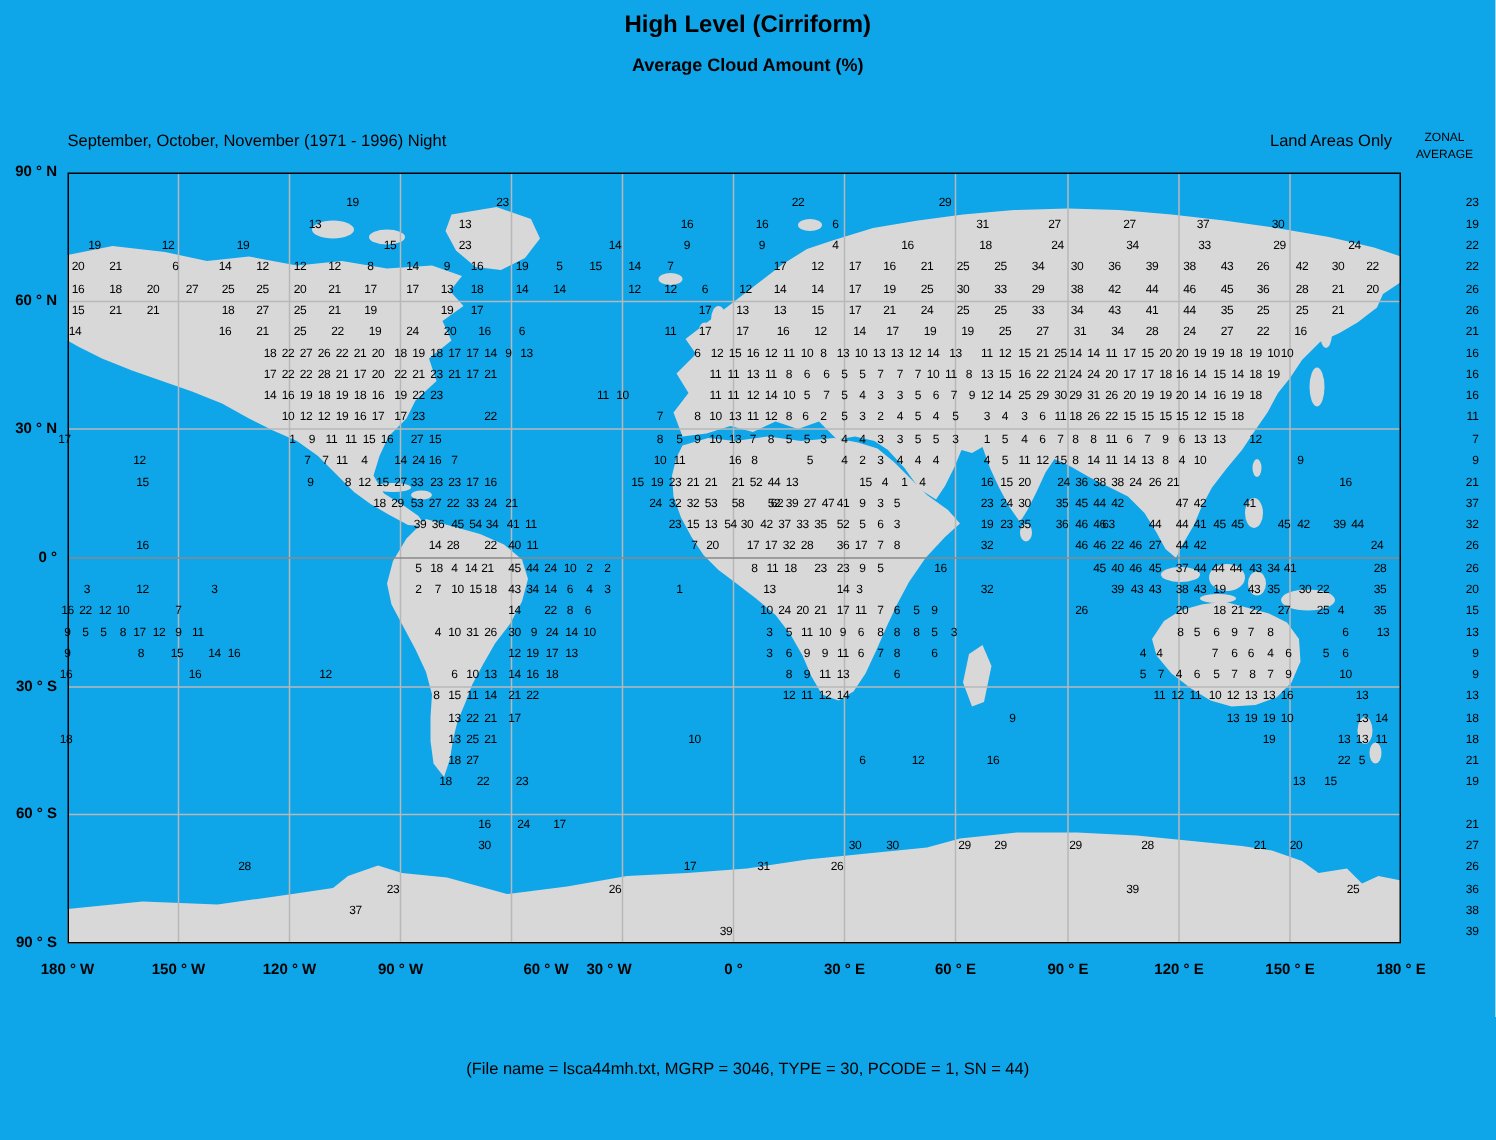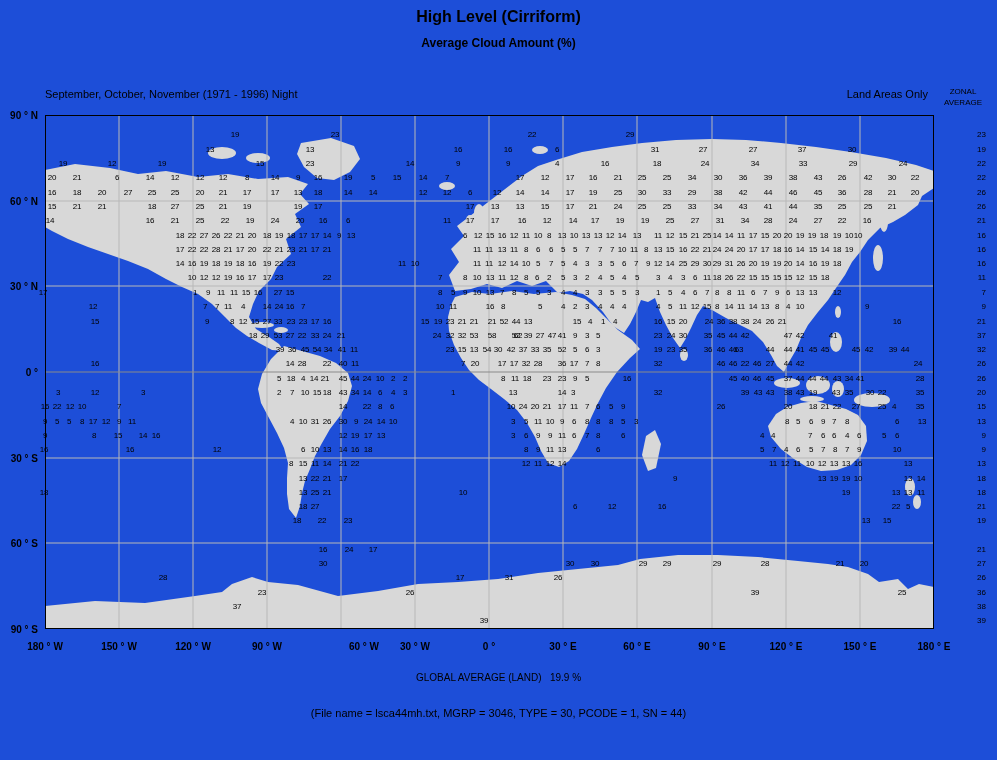--- a/index.html
+++ b/index.html
@@ -1,16 +1,16 @@
 <!DOCTYPE html>
 <html><head>
 <meta charset="utf-8">
 <style>
   html,body{margin:0;padding:0;background:#fff;}
-  .stage{position:relative;width:997px;height:760px;background:#1d4ed8;
+  .stage{position:relative;width:997px;height:760px;background:#0ea5e9;
          font-family:"Liberation Sans",sans-serif;color:#000;overflow:hidden;}
   .title{position:absolute;top:8px;left:0;width:100%;text-align:center;
          font-size:16px;font-weight:bold;}
   .subtitle{position:absolute;top:36px;left:0;width:100%;text-align:center;
          font-size:12px;font-weight:bold;}
   .period{position:absolute;top:88px;left:45px;font-size:11px;}
   .coverage{position:absolute;top:88px;right:69px;font-size:11px;}
   .zonal-head{position:absolute;top:86px;left:930px;width:66px;text-align:center;
          font-size:8px;line-height:11px;}
   .map-frame{position:absolute;left:45px;top:115px;width:889px;height:514px;
@@ -921,25 +921,24 @@
       <span class="lat" style="top: 286px;">30 ° N</span>
       <span class="lat" style="top: 372px;">0 °</span>
       <span class="lat" style="top: 458px;">30 ° S</span>
       <span class="lat" style="top: 543px;">60 ° S</span>
       <span class="lat" style="top: 629px;">90 ° S</span>
       <span class="lon" style="left: 45px;">180 ° W</span>
       <span class="lon" style="left: 119px;">150 ° W</span>
       <span class="lon" style="left: 193px;">120 ° W</span>
       <span class="lon" style="left: 267px;">90 ° W</span>
       <span class="lon" style="left: 341px; padding-left: 46px;">60 ° W</span>
-      <span class="lon" style="left: 415px; text-align: center;">30 ° W</span>
+      <span class="lon" style="left: 406px; text-align: center;">30 ° W</span>
       <span class="lon" style="left: 489px;">0 °</span>
       <span class="lon" style="left: 563px;">30 ° E</span>
       <span class="lon" style="left: 637px;">60 ° E</span>
       <span class="lon" style="left: 712px;">90 ° E</span>
       <span class="lon" style="left: 786px;">120 ° E</span>
       <span class="lon" style="left: 860px;">150 ° E</span>
       <span class="lon" style="left: 934px;">180 ° E</span>
     </div>
 
-  <div class="gavg">GLOBAL AVERAGE (LAND)   19.9 %</div>
   <div class="fileinfo">(File name = lsca44mh.txt, MGRP = 3046, TYPE = 30, PCODE = 1, SN = 44)</div>
 </div>
 
 </body></html>

